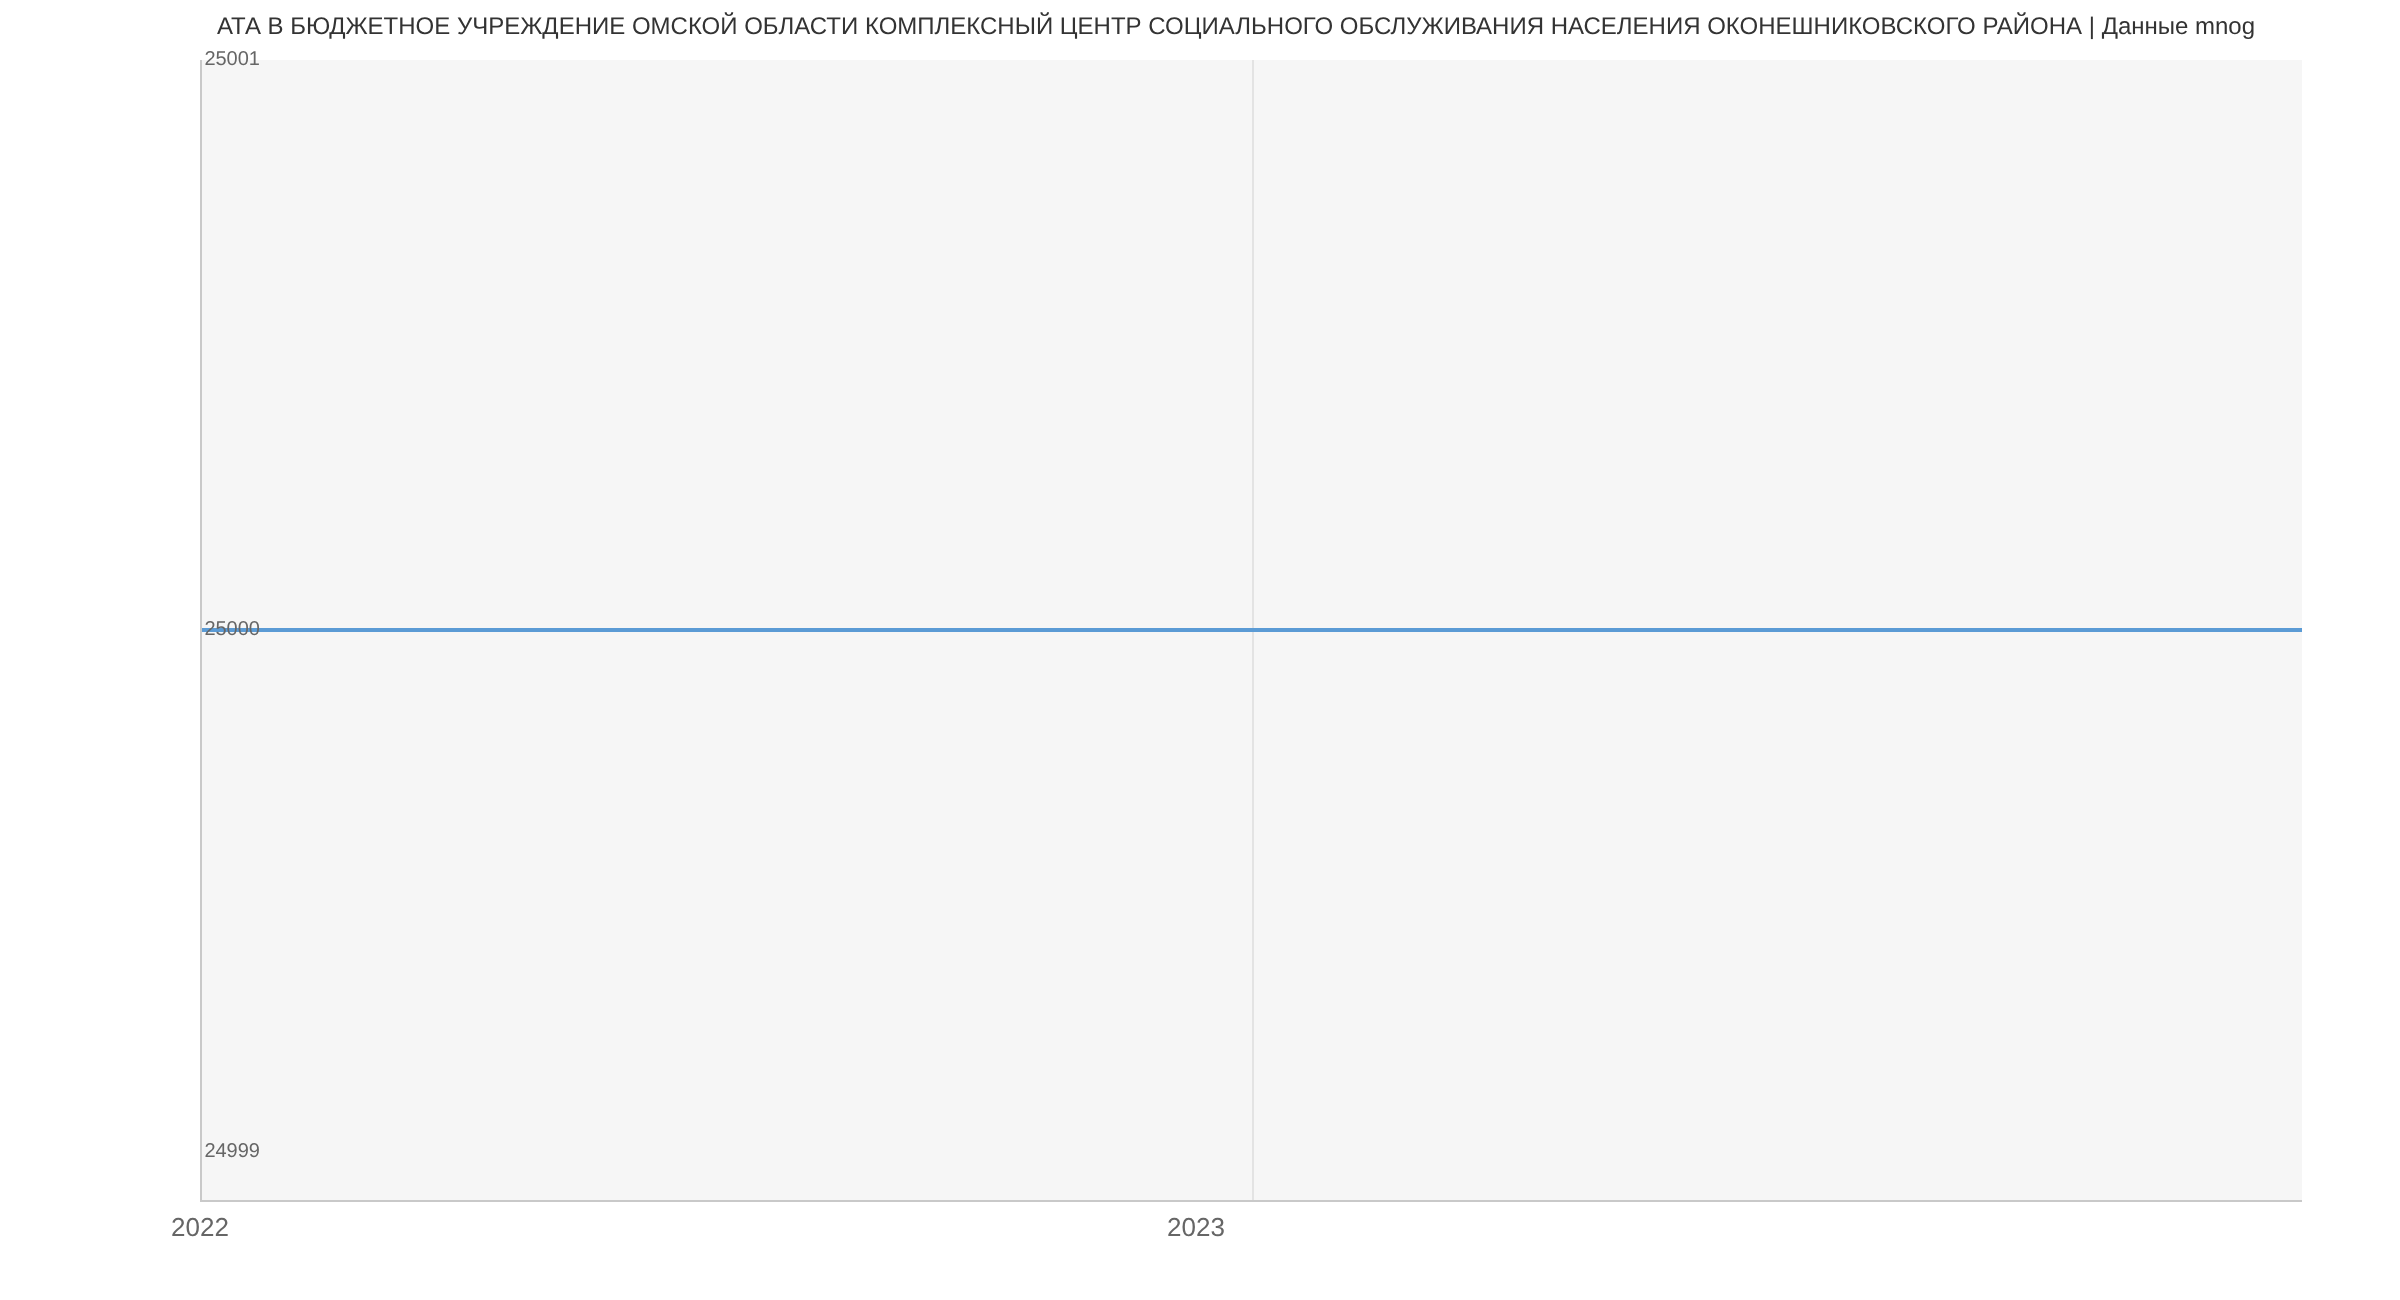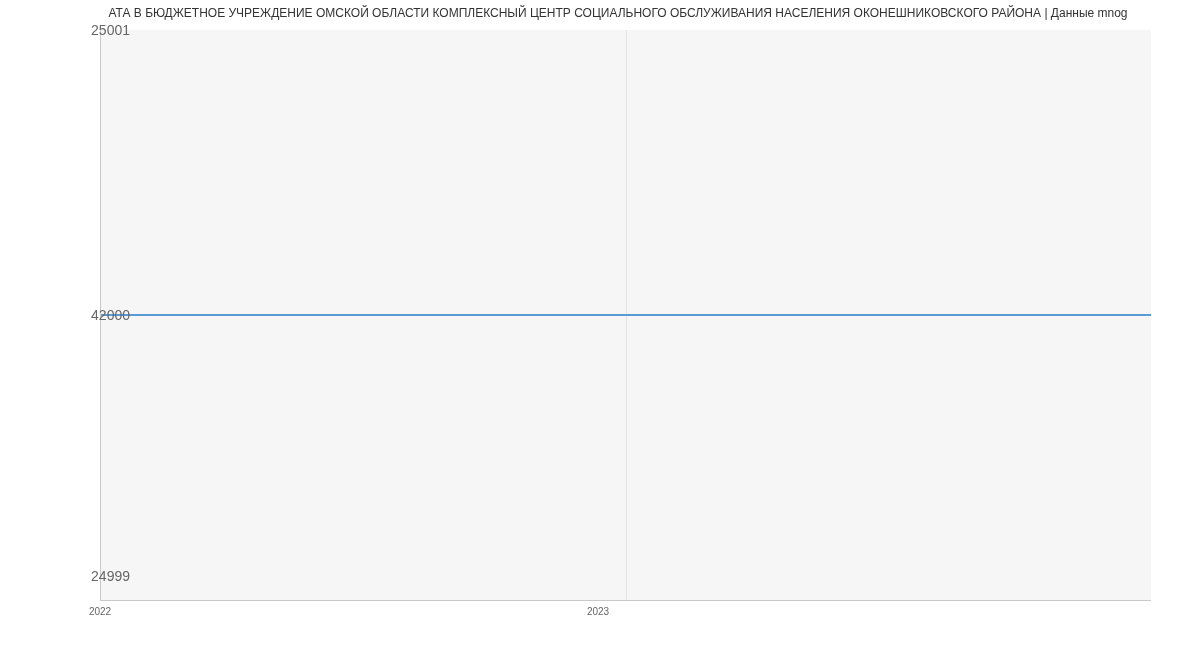--- a/index.html
+++ b/index.html
@@ -44,29 +44,29 @@
     position: absolute;
     top: 0;
     bottom: 0;
     width: 0;
     border-left: 1px solid #e3e3e3;
   }
   .y-tick-label {
     position: absolute;
     right: 1106px;
     transform: translateY(-50%);
-    font-size: 14px;
+    font-size: 10px;
     color: #666666;
     text-align: left;
   }
   .x-tick-label {
     position: absolute;
     top: 606px;
     transform: translateX(-50%);
-    font-size: 10px;
+    font-size: 13px;
     color: #666666;
     text-align: center;
   }
   .series-line {
     position: absolute;
     left: 0;
     right: 0;
     height: 0;
     border-top: 2px solid #5b9bd5;
   }
@@ -79,20 +79,20 @@
   <div class="title">АТА В БЮДЖЕТНОЕ УЧРЕЖДЕНИЕ ОМСКОЙ ОБЛАСТИ КОМПЛЕКСНЫЙ ЦЕНТР СОЦИАЛЬНОГО ОБСЛУЖИВАНИЯ НАСЕЛЕНИЯ ОКОНЕШНИКОВСКОГО РАЙОНА | Данные mnog</div>
 
   <div class="plot-area">
 
     <div class="x-grid" style="left:525px;"></div>
 
     <div class="series-line" style="top:284px;"></div>
   </div>
 
   <div class="y-tick-label" style="top:30px;">25001</div>
-  <div class="y-tick-label" style="top:315px;">42000</div>
+  <div class="y-tick-label" style="top:315px;">25000</div>
   <div class="y-tick-label" style="top:576px;">24999</div>
 
   <div class="x-tick-label" style="left:100px;">2022</div>
   <div class="x-tick-label" style="left:598px;">2023</div>
   <div class="x-tick-label" style="left:1150px;margin-top:44px;">2024</div>
 
 </div>
 
 </body></html>

